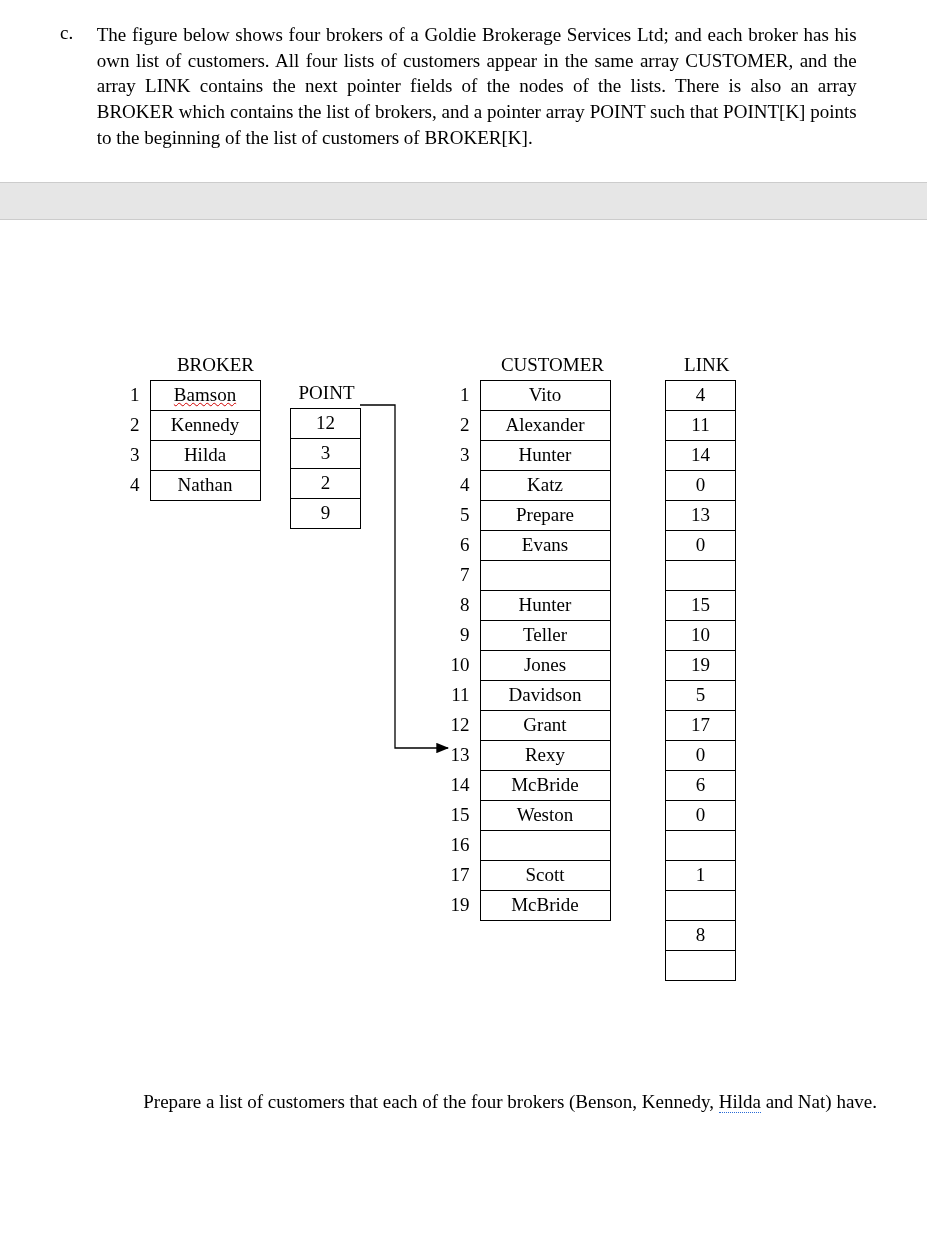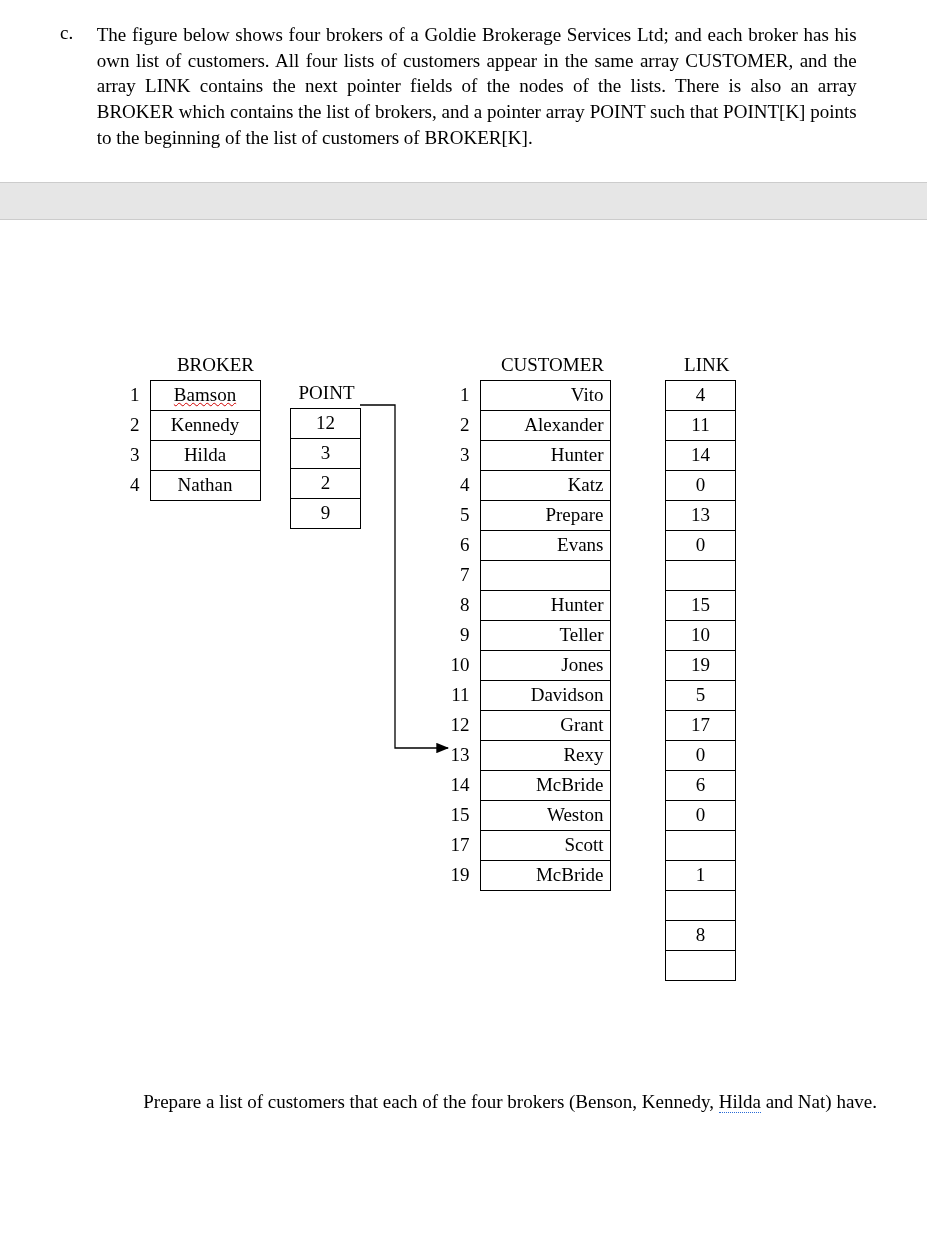--- a/index.html
+++ b/index.html
@@ -71,21 +71,21 @@
     border: none;
   }
   
   #broker-table { left: 110px; top: 0; }
   #broker-table td.cell { width: 110px; text-align: center; }
   
   #point-table { left: 290px; top: 0; margin-top: 28px; }
   #point-table td.cell { width: 70px; text-align: center; }
   
   #customer-table { left: 440px; top: 0; }
-  #customer-table td.cell { width: 130px; text-align: right; }
+  #customer-table td.cell { width: 130px; text-align: center; }
   
   #link-table { left: 665px; top: 0; }
   #link-table td.cell { width: 70px; text-align: center; }
 
   .arrow-svg {
     position: absolute;
     left: 0; top: 0;
     pointer-events: none;
   }
   .bottom-text {
@@ -209,20 +209,24 @@
           <td class="idx">13</td>
           <td class="cell">Rexy</td>
         </tr>
     <tr>
           <td class="idx">14</td>
           <td class="cell">McBride</td>
         </tr>
     <tr>
           <td class="idx">15</td>
           <td class="cell">Weston</td>
+        </tr>
+    <tr>
+          <td class="idx">16</td>
+          <td class="cell"></td>
         </tr>
     <tr>
           <td class="idx">17</td>
           <td class="cell">Scott</td>
         </tr>
     <tr>
           <td class="idx">19</td>
           <td class="cell">McBride</td>
         </tr>
   </tbody>

